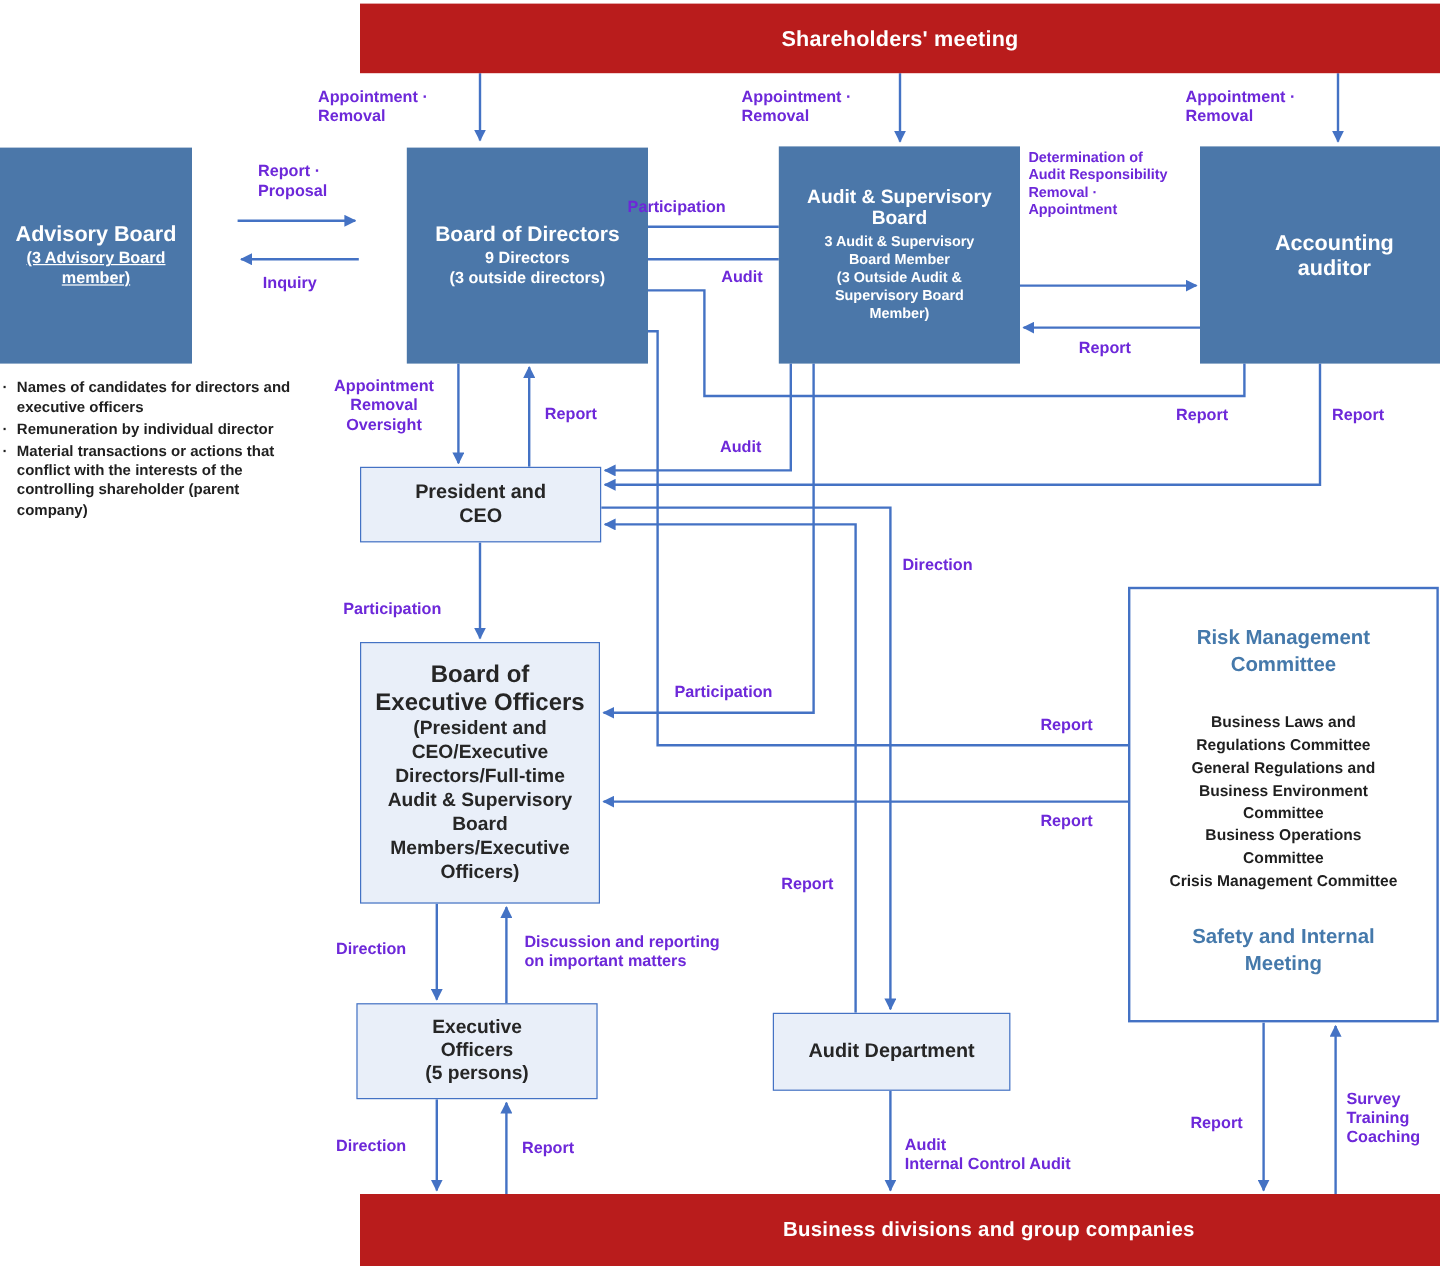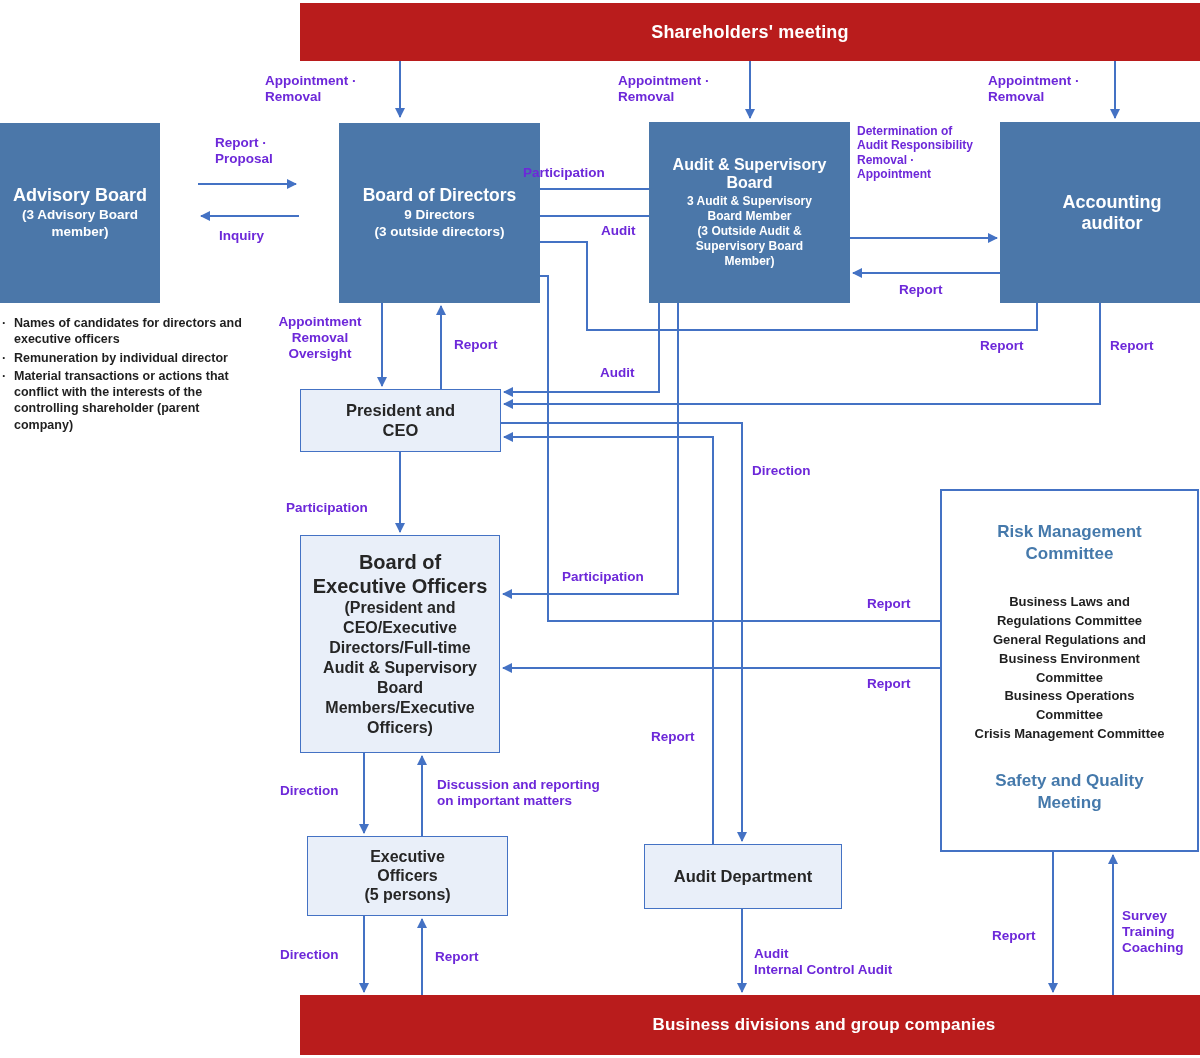--- a/index.html
+++ b/index.html
@@ -74,21 +74,21 @@
 
   <div class="bar" style="left:300px;top:3px;width:900px;height:58px;">
     <span>Shareholders' meeting</span>
   </div>
   <div class="bar" style="left:300px;top:995px;width:1048px;height:60px;font-size:17px;">
     <span>Business divisions and group companies</span>
   </div>
 
   <div class="solid" style="left:0px;top:123px;width:160px;height:180px;">
     <div class="t" style="font-size:18px;">Advisory Board</div>
-    <div class="s" style="font-size:13.5px;">(3 Advisory Board
+    <div class="s" style="font-size:13.5px;text-decoration:underline;">(3 Advisory Board
 member)</div>
   </div>
 
   <div class="solid" style="left:299px;top:123px;width:201px;height:180px;margin-left:40px;">
     <div class="t" style="font-size:17.5px;">Board of Directors</div>
     <div class="s" style="font-size:13.5px;">9 Directors
 (3 outside directors)</div>
   </div>
 
   <div class="solid" style="left:649px;top:122px;width:201px;height:181px;">
@@ -116,42 +116,42 @@
 Executive Officers</div>
     <div class="s">(President and
 CEO/Executive
 Directors/Full-time
 Audit &amp; Supervisory
 Board
 Members/Executive
 Officers)</div>
   </div>
 
-  <div class="light" style="left:307px;top:836px;width:201px;height:80px;">
+  <div class="light" style="left:297px;top:836px;width:201px;height:80px;">
     <div class="t" style="font-size:16px;">Executive
 Officers</div>
     <div class="s">(5 persons)</div>
   </div>
 
   <div class="light" style="left:644px;top:844px;width:198px;height:65px;">
     <div class="t" style="font-size:16.5px;">Audit Department</div>
   </div>
 
   <div class="panel" style="left:940px;top:489px;width:259px;height:363px;">
     <div class="pt">Risk Management
 Committee</div>
     <div class="pm">Business Laws and
 Regulations Committee
 General Regulations and
 Business Environment
 Committee
 Business Operations
 Committee
 Crisis Management Committee</div>
-    <div class="pt2">Safety and Quality
+    <div class="pt2">Safety and Internal
 Meeting</div>
   </div>
 
   <div class="notes">
     <div class="row">
       <span class="bu">·</span>
       <span>Names of candidates for directors and executive officers</span>
     </div>
     <div class="row">
       <span class="bu">·</span>

